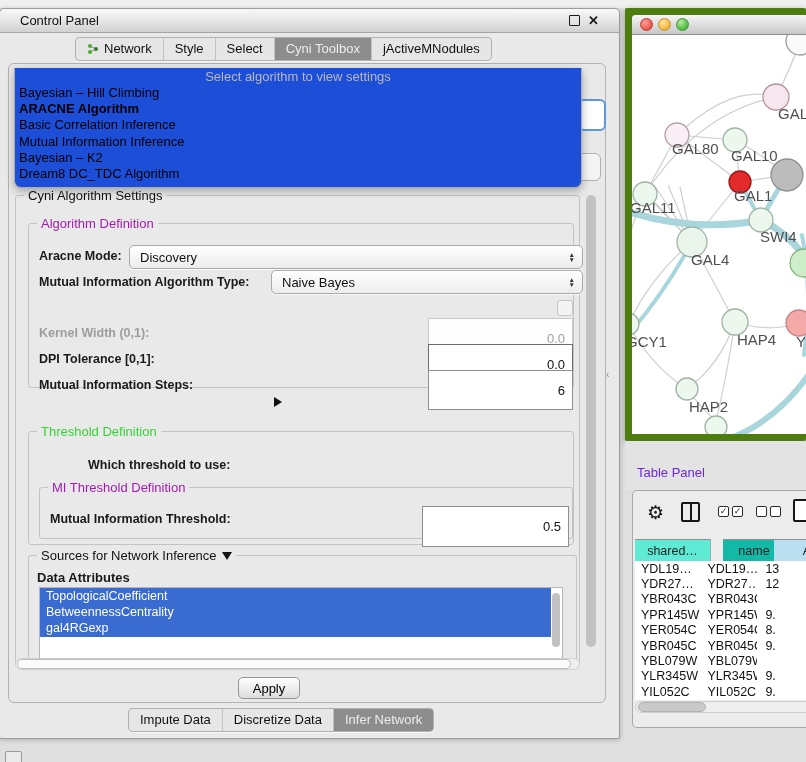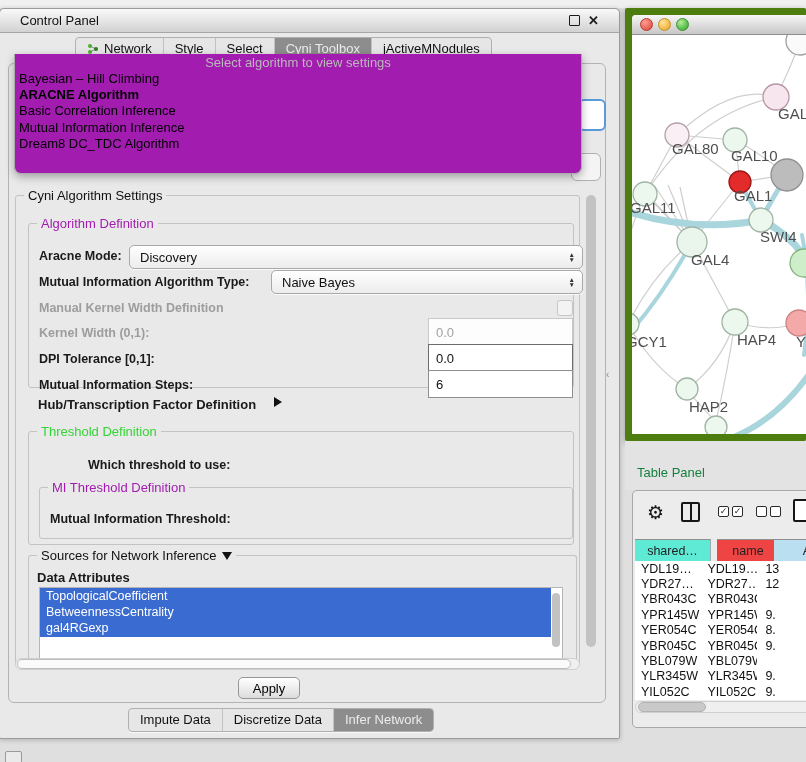--- a/index.html
+++ b/index.html
@@ -29,58 +29,58 @@
   .legend.blue{color:#a21caf}
   .legend.green{color:#36d336}
   .lbl{position:absolute;font-size:12.5px;font-weight:bold;color:#1a1a1a;white-space:nowrap}
   .lbl.dis{color:#9d9d9d}
   .combo{position:absolute;background:linear-gradient(#ffffff,#ececec);border:1px solid #a9a9a9;
          border-radius:5px;font-size:13px;display:flex;align-items:center;padding:0 24px 0 10px;
          box-shadow:0 1px 1px rgba(255,255,255,.8)}
   .arrows{position:absolute;right:7px;top:50%;transform:translateY(-50%);display:flex;
           flex-direction:column;align-items:center;line-height:5px;font-size:6.5px;color:#333}
   .field{position:absolute;background:#fff;border:1px solid #8f8f8f;font-size:13px;display:flex;
-         align-items:center;padding:3px 7px}
+         align-items:center;justify-content:flex-end;padding:9px 7px}
   .field.dis{background:#fdfdfd;border-color:#c9c9c9;color:#a2a2a2}
   .tri-r{width:0;height:0;border-left:8px solid #111;border-top:5.5px solid transparent;
          border-bottom:5.5px solid transparent;display:inline-block}
   .tri-d{width:0;height:0;border-top:8px solid #111;border-left:5.5px solid transparent;
          border-right:5.5px solid transparent;display:inline-block}
   .listbox{position:absolute;background:#fff;border:1px solid #b5b5b5}
   .attr-item{height:16.2px;line-height:16.2px;font-size:12.5px;color:#fff;background:#3a6bd0;
              padding-left:6px;width:calc(100% - 17px)}
   .vsb-track{position:absolute;background:#e6e6e6;border-left:1px solid #d2d2d2}
   .vsb-thumb{position:absolute;background:#c2c2c2;border-radius:6px}
   .hsb{position:absolute;background:#efefef;border:1px solid #d0d0d0;border-radius:6px}
   .hsb-thumb{position:absolute;background:#fbfbfb;border:1px solid #bdbdbd;border-radius:5px}
   .btn{position:absolute;background:linear-gradient(#ffffff,#dcdcdc);border:1px solid #969696;
        border-radius:5px;font-size:13px;display:flex;align-items:center;justify-content:center}
   
-  .dd{position:absolute;left:14px;top:54px;width:566px;height:119px;background:#a21caf;
+  .dd{position:absolute;left:14px;top:68px;width:566px;height:119px;background:#1d4ed8;
       border:1px solid #ababab;border-top:none;border-radius:0 0 7px 7px;
       box-shadow:0 3px 8px rgba(0,0,0,.30);z-index:50;font-size:13px}
   .dd-ph{height:17px;line-height:17px;text-align:center;color:#b9b9b9}
   .dd-item{height:16.2px;line-height:16.2px;padding-left:4px;color:#000;white-space:nowrap}
   .dd-item.bold{font-weight:bold}
   
   .net-frame{left:625px;top:8px;width:181px;height:433px;background:#4d7c0f;border-radius:2px;
              box-shadow:0 2px 6px rgba(0,0,0,.35)}
   .net-win{position:absolute;left:7px;top:7px;width:174px;height:419px;background:#fff;
            border-radius:4px 0 0 0;overflow:hidden}
   .net-titlebar{position:absolute;left:0;top:0;right:0;height:19px;
                 background:linear-gradient(#f6f6f6,#c7c7c7);border-bottom:1px solid #8f8f8f;
                 display:flex;align-items:center;padding-left:8px;gap:5px}
   .tl{width:11px;height:11px;border-radius:50%}
   .tl.red{background:radial-gradient(circle at 35% 30%,#ff9d94,#ed6a5e 55%,#cf4437);border:.5px solid #b93a2f}
   .tl.yel{background:radial-gradient(circle at 35% 30%,#ffe49c,#f5bf4f 55%,#d89c2b);border:.5px solid #c08f28}
   .tl.grn{background:radial-gradient(circle at 35% 30%,#b7eb9b,#61c554 55%,#3f9f34);border:.5px solid #3e8f33}
   .net-canvas{position:absolute;left:0;top:20px;width:174px;height:399px}
   
   .tp-band{left:625px;top:441px;width:181px;height:49px;background:#e3e3e3}
-  .tp-title{position:absolute;left:12px;top:24px;font-size:13px;color:#15803d}
+  .tp-title{position:absolute;left:12px;top:24px;font-size:13px;color:#6d28d9}
   .tp-box{left:632px;top:490px;width:180px;height:236px;background:#ececec;
           border:1px solid #a8a8a8;border-radius:5px 0 0 5px;overflow:hidden}
   .icbtn{position:absolute;display:flex;align-items:center;justify-content:center;color:#161616}
   .pane-ic{width:15px;height:16px;border:2px solid #161616;border-radius:2px;display:flex}
   .pane-ic span{width:50%;height:100%}
   .pane-ic span:first-child{border-right:2px solid #161616}
   .cb{width:9px;height:9px;border:1.4px solid #2a2a2a;border-radius:2px;font-size:9px;line-height:8px;
       text-align:center;color:#2a2a2a;background:#fff}
   .doc-ic{width:14px;height:19px;border:2px solid #161616;border-radius:2px;background:#fff}
   .th{position:absolute;top:0;height:22px;border-right:1px solid #9aacb4;border-top:1px solid #8f8f8f;
@@ -154,50 +154,51 @@
 
         <span class="lbl" style="left:10px;top:51px">Mutual Information Algorithm Type:</span>
         <div class="combo" style="left:242px;top:46px;width:276px;height:22px">
           <span>Naive Bayes</span>
           <span class="arrows">
               <span>▲</span>
               <span>▼</span>
             </span>
         </div>
 
-        <span class="lbl dis" style="left:10px;top:77px">Manual Kernel Width Definition</span>
         <span class="abs" style="left:528px;top:76px;width:14px;height:14px;background:#f3f3f3;border:1px solid #c6c6c6;border-radius:3px"></span>
 
         <span class="lbl dis" style="left:10px;top:102px">Kernel Width (0,1):</span>
         <div class="field dis" style="left:399px;top:94px;width:129px;height:20px">
           <span>0.0</span>
         </div>
 
         <span class="lbl" style="left:10px;top:128px">DPI Tolerance [0,1]:</span>
         <div class="field" style="left:399px;top:120px;width:129px;height:20px;border-color:#6d6d6d">
           <span>0.0</span>
         </div>
 
         <span class="lbl" style="left:10px;top:154px">Mutual Information Steps:</span>
         <div class="field" style="left:399px;top:146px;width:129px;height:20px">
           <span>6</span>
         </div>
       </div>
 
-      <span class="lbl" style="left:22px;top:201px;font-size:13px">Hub/Transcription Factor Definition</span>
       <span class="tri-r abs" style="left:258px;top:201px"></span>
 
       <div class="grp" style="left:12px;top:235px;width:544px;height:112px">
         <span class="legend green">Threshold Definition</span>
 
         <span class="lbl" style="left:59px;top:26px">Which threshold to use:</span>
 
         <div class="grp" style="left:10px;top:55px;width:532px;height:50px">
           <span class="legend blue">MI Threshold Definition</span>
           <span class="lbl" style="left:10px;top:24px">Mutual Information Threshold:</span>
+          <div class="field" style="left:382px;top:18px;width:131px;height:21px">
+            <span>0.5</span>
+          </div>
         </div>
       </div>
 
       <div class="grp" style="left:12px;top:359px;width:547px;height:109px;border-bottom:none">
         <span class="legend">
           <span>Sources for Network Inference</span>
           <span class="tri-d"></span>
         </span>
         <span class="lbl" style="left:8px;top:14px;font-size:13px">Data Attributes</span>
         <div class="listbox" style="left:10px;top:31px;width:522px;height:71px;overflow:hidden">
@@ -232,20 +233,21 @@
       </div>
   </div>
 </section>
 
 <div class="dd">
   <div class="dd-ph">Select algorithm to view settings</div>
   <div class="dd-item">Bayesian – Hill Climbing</div>
   <div class="dd-item bold">ARACNE Algorithm</div>
   <div class="dd-item">Basic Correlation Inference</div>
   <div class="dd-item">Mutual Information Inference</div>
+  <div class="dd-item">Bayesian – K2</div>
   <div class="dd-item">Dream8 DC_TDC Algorithm</div>
 </div>
 
 <div class="abs grip">‹</div>
 
 <section class="abs net-frame">
   <div class="net-win">
     <div class="net-titlebar">
       <span class="tl red"></span>
       <span class="tl yel"></span>
@@ -344,21 +346,21 @@
   <div class="icbtn" style="left:123px;top:15px;gap:3px">
     <span class="cb"></span>
       <span class="cb"></span>
   </div>
   <div class="icbtn" style="left:160px;top:8px">
     <span class="doc-ic"></span>
   </div>
 
   <div class="abs" style="left:0;top:48px;width:180px;height:22px">
     <div class="th" style="left:2px;width:75px;background:#5eead4">shared…</div>
-    <div class="th" style="left:84px;width:62px;background:#ef4444">name</div>
+    <div class="th" style="left:90px;width:62px;background:#14b8a6">name</div>
     <div class="th" style="left:141px;width:66px;background:#b9dff0">A</div>
   </div>
 
   <div class="abs" style="left:2px;top:70px;width:178px;height:139px;background:#fff;overflow:hidden">
     <div class="trow">
         <span class="c1">YDL19…</span>
         <span class="c2">YDL19…</span>
         <span class="c3">13</span>
       </div>
     <div class="trow">

